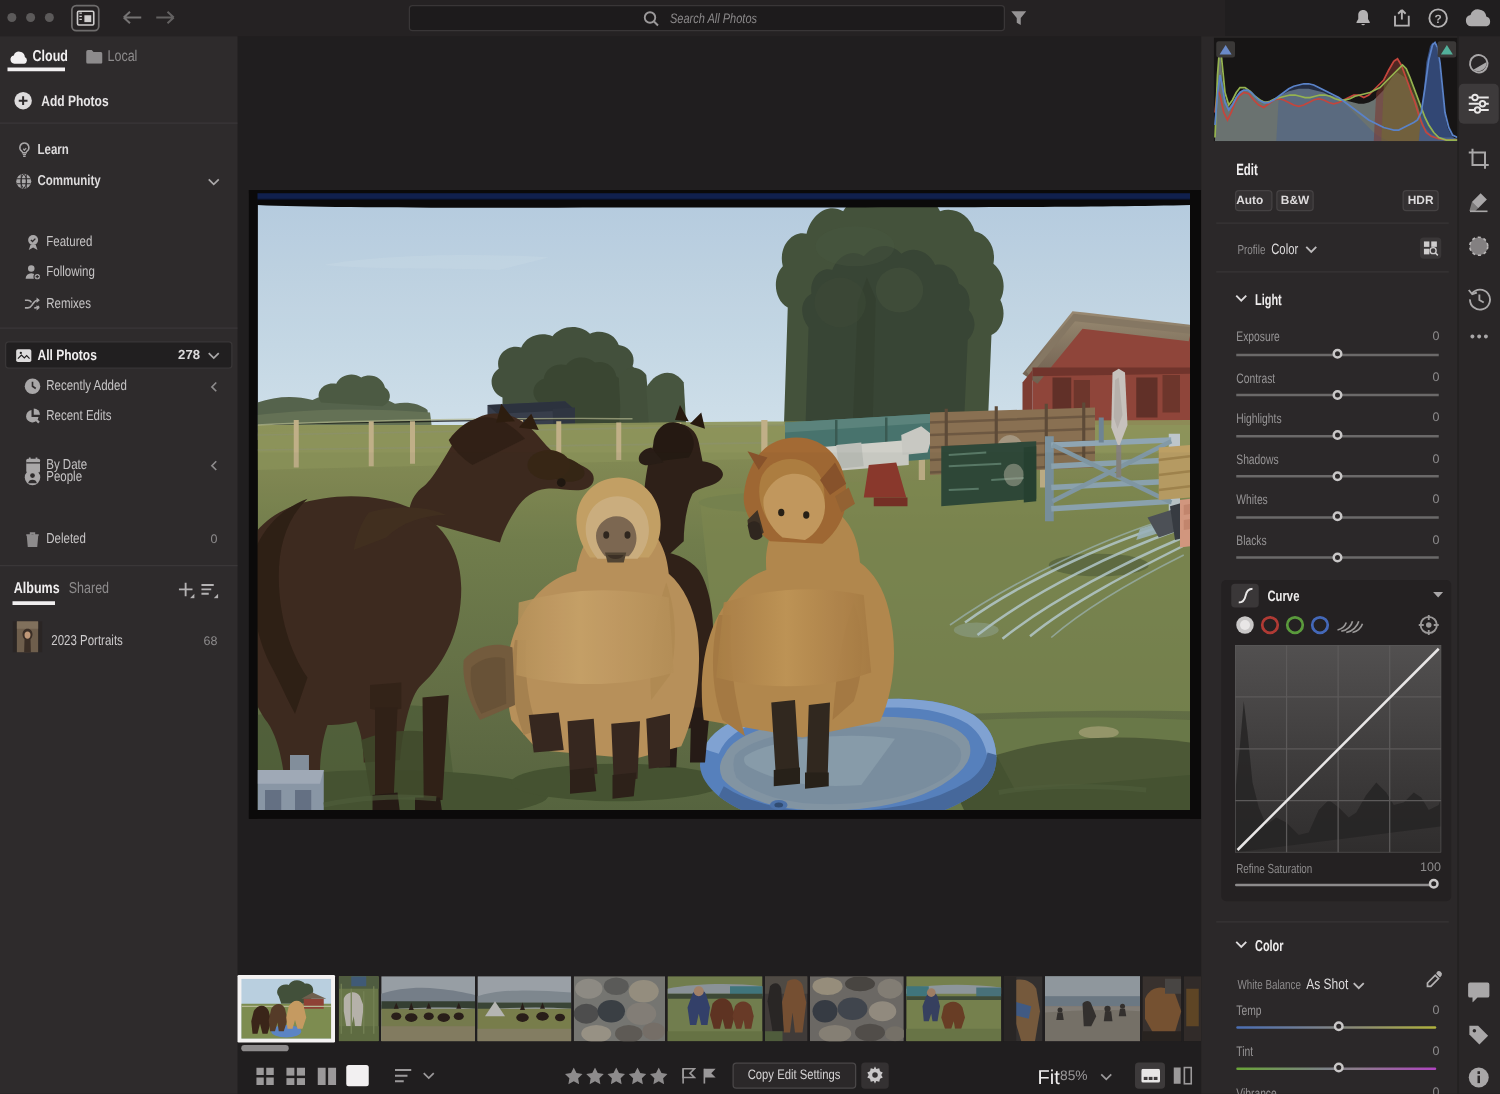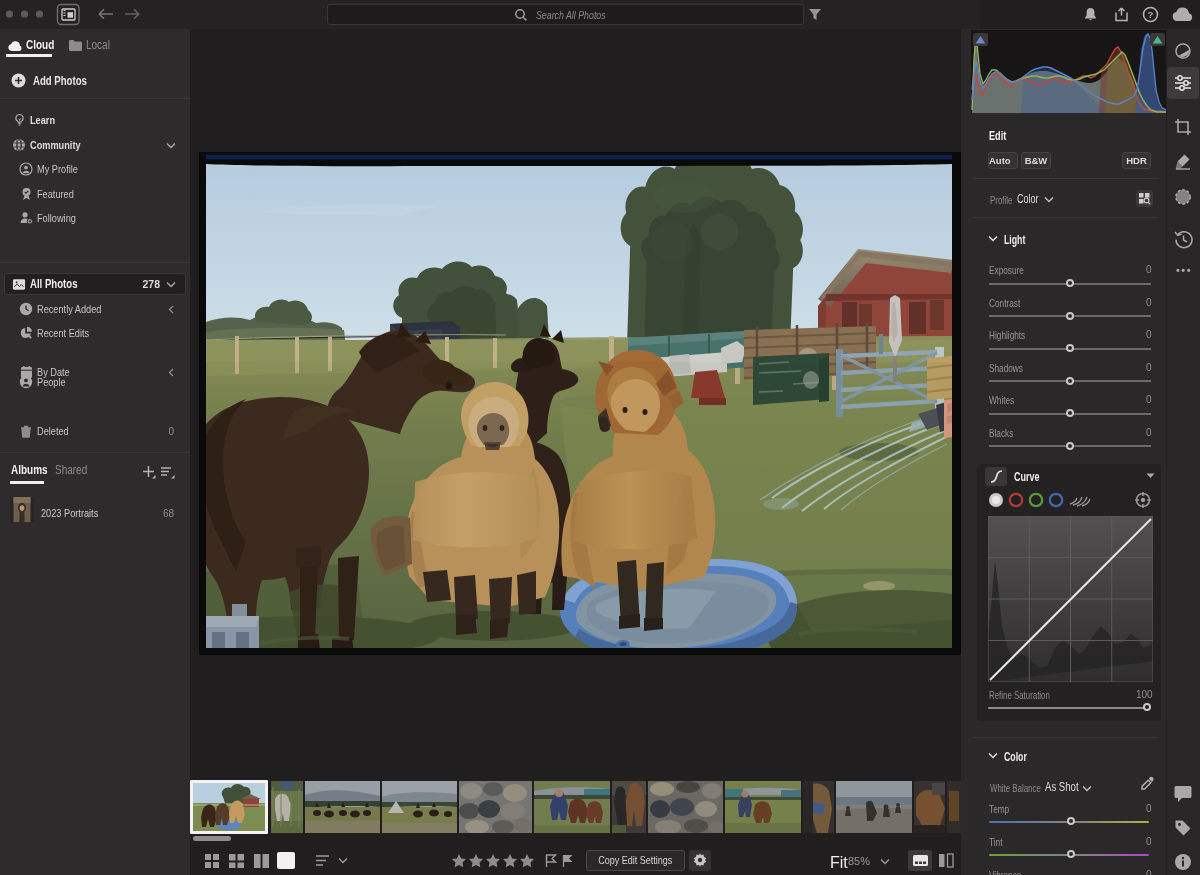--- a/index.html
+++ b/index.html
@@ -100,50 +100,50 @@
   <div class="srow" style="top:79px;">
     <span class="ic">
         <svg width="13" height="14" viewBox="0 0 13 14">
           <path d="M6.5 1.5a3.6 3.6 0 0 1 2 6.6c-.4.3-.6.7-.6 1.1H5.1c0-.4-.2-.8-.6-1.1a3.6 3.6 0 0 1 2-6.6z" fill="none" stroke="#a9a7a8" stroke-width="1.2"></path>
           <path d="M5.2 10.5h2.6M5.5 12h2" stroke="#a9a7a8" stroke-width="1.1"></path>
           <path d="M6.5 7.5V6M5.6 6l.9.9L8 5.6" stroke="#a9a7a8" stroke-width="1"></path>
         </svg>
       </span>
     <span class="lab" style="color:#dddbdc;font-weight:bold;">Learn</span>
   </div>
-  <div class="srow" style="top:128px;">
-    <span class="ic2">
-        <svg width="14" height="14" viewBox="0 0 14 14">
-          <circle cx="7" cy="7" r="6" fill="none" stroke="#a9a7a8" stroke-width="1.2"></circle>
-          <circle cx="7" cy="5.6" r="1.9" fill="#a9a7a8"></circle>
-          <path d="M3.4 11.2a3.9 3.9 0 0 1 7.2 0" fill="#a9a7a8"></path>
-        </svg>
-      </span>
-    <span class="lab2">My Profile</span>
-  </div>
   <div class="srow" style="top:153px;">
     <span class="ic2">
         <svg width="13" height="14" viewBox="0 0 13 14">
           <circle cx="6.5" cy="5" r="4" fill="#a9a7a8"></circle>
           <path d="M4.5 8.5L3 13l3.5-2L10 13 8.5 8.5" fill="#a9a7a8"></path>
           <path d="M4.7 4.9l1.3 1.3 2.3-2.3" stroke="#2e2b2c" stroke-width="1.1" fill="none"></path>
         </svg>
       </span>
     <span class="lab2">Featured</span>
   </div>
   <div class="srow" style="top:177px;">
     <span class="ic2">
         <svg width="14" height="14" viewBox="0 0 14 14">
           <circle cx="6" cy="3.8" r="2.6" fill="#a9a7a8"></circle>
           <path d="M1.5 12a4.5 4.5 0 0 1 9 0z" fill="#a9a7a8"></path>
           <circle cx="10.8" cy="10.3" r="2.6" fill="#a9a7a8" stroke="#2e2b2c" stroke-width=".9"></circle>
           <path d="M10.8 9v2.6M9.5 10.3h2.6" stroke="#2e2b2c" stroke-width=".9"></path>
         </svg>
       </span>
     <span class="lab2">Following</span>
+  </div>
+  <div class="srow" style="top:202px;">
+    <span class="ic2">
+        <svg width="15" height="12" viewBox="0 0 15 12">
+          <path d="M1 9.5h2.5C6 9.5 6.5 8 7.5 6.5 8.5 5 9.5 3 12 3h1" fill="none" stroke="#a9a7a8" stroke-width="1.4"></path>
+          <path d="M1 3h2.5c1.6 0 2.5.8 3.2 1.8M9 9.5h1c1 0 2-.3 3-1.5" fill="none" stroke="#a9a7a8" stroke-width="1.4"></path>
+          <path d="M11 .7L13.8 3 11 5.3zM11 7.2l2.8 2.3-2.8 2.3z" fill="#a9a7a8"></path>
+        </svg>
+      </span>
+    <span class="lab2">Remixes</span>
   </div>
   <div class="hdiv" style="top:233px;"></div>
 
   <div class="abs" style="left:4px;top:244px;width:182px;height:22px;background:#211f20;border:1px solid #393637;border-radius:3px;"></div>
   <div class="srow" style="top:243px;">
     <span class="ic">
         <svg width="15" height="13" viewBox="0 0 15 13">
           <rect x="1" y="1" width="13" height="11" rx="1.5" fill="#dddbdc"></rect>
           <path d="M2.5 9l3-3 2.5 2.5 2-2L12.5 9" stroke="#211f20" stroke-width="1" fill="none"></path>
           <circle cx="5" cy="4.2" r="1" fill="#211f20"></circle>

